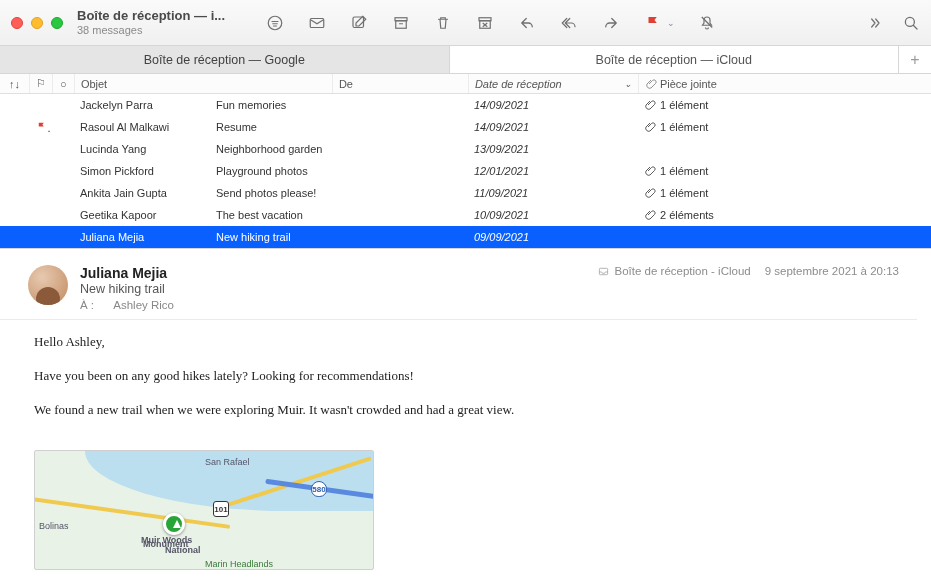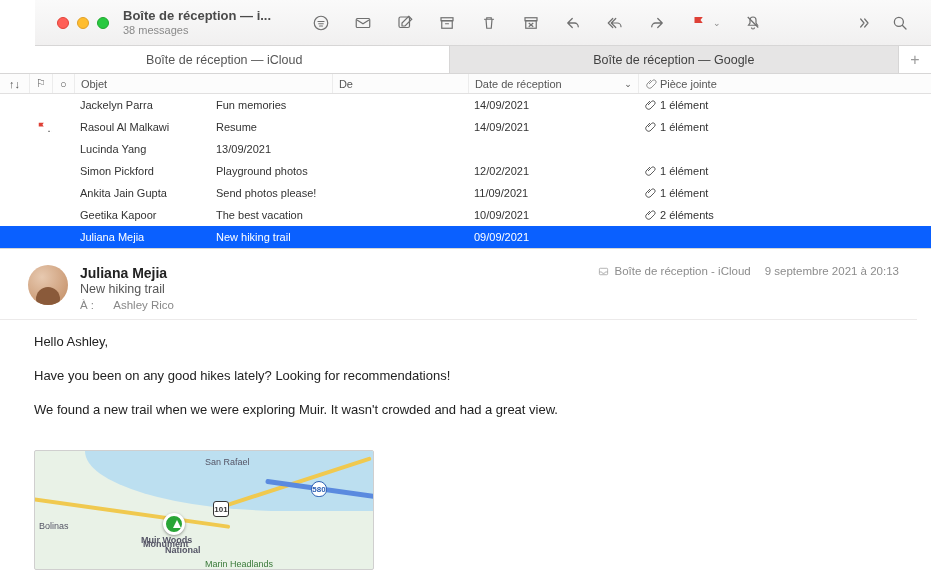--- a/index.html
+++ b/index.html
@@ -11,22 +11,21 @@
     background:#fff;
     overflow:hidden;
   }
 
   
   .titlebar {
     height:46px;
     background:linear-gradient(#fafafa,#f1f0f0);
     border-bottom:1px solid #d7d6d6;
     display:flex; align-items:center;
-    padding:0 22px;
-    margin-left:35px;
+    padding:0 11px;
   }
   .traffic { display:flex; gap:8px; margin-right:14px;}
   .traffic span { width:12px; height:12px; border-radius:50%; display:block;}
   .t-red{background:#ff5f57;border:1px solid #e24238;}
   .t-yel{background:#ffbd2e;border:1px solid #e1a027;}
   .t-grn{background:#28c940;border:1px solid #1fa72f;}
   .win-title { display:flex; flex-direction:column; line-height:1.15; max-width:160px;}
   .win-title .t1{font-weight:600; font-size:13px; color:#4a4a4a; white-space:nowrap; overflow:hidden; text-overflow:ellipsis;}
   .win-title .t2{font-size:11px; color:#8a8a8a;}
   .tb-icons{display:flex; align-items:center; gap:22px; margin-left:40px;}
@@ -45,21 +44,21 @@
 
   
   .colhdr{height:20px;display:flex;align-items:center;border-bottom:1px solid #e1e0e0;font-size:11px;color:#555;background:#fcfcfc;}
   .ch{padding:0 6px;display:flex;align-items:center;gap:3px;border-right:1px solid #ececec;height:100%;}
   .ch:last-child{border-right:none;}
   .w-sort{flex:0 0 30px;justify-content:center;}
   .w-flag{flex:0 0 22px;justify-content:center;}
   .w-dot{flex:0 0 22px;justify-content:center;}
   .w-from{flex:0 0 136px;}
   .w-subj{flex:0 0 258px;}
-  .w-date{flex:0 0 170px;}
+  .w-date{flex:0 0 170px;font-style:italic;}
   .w-att {flex:1;}
   .chev{font-size:9px;}
 
   
   .msglist{}
   .mrow{height:22px;display:flex;align-items:center;font-size:11px;}
   .mrow.sel{background:#0a60ff;color:#fff;}
   .mrow .cell{padding:0 6px;overflow:hidden;white-space:nowrap;text-overflow:ellipsis;}
   .mrow .w-sort{}
   .flagcell svg{width:11px;height:11px;fill:#de4036;}
@@ -70,21 +69,21 @@
   .preview{border-top:1px solid #d7d6d6;padding:10px 0 0 0;}
   .phdr{display:flex;padding:6px 18px 8px 28px;border-bottom:1px solid #eceaea;margin:0 14px 0 0;}
   .avatar{width:40px;height:40px;border-radius:50%;background:radial-gradient(circle at 35% 30%, #e7c9b0, #c18a60);flex:0 0 40px;margin-right:12px;position:relative;overflow:hidden;}
   .avatar::after{content:"";position:absolute;bottom:-6px;left:8px;width:24px;height:24px;border-radius:50%;background:#8a5a3a;}
   .phdr-left{flex:1;}
   .sender{font-weight:600;font-size:14px;color:#222;}
   .subj{font-size:12.5px;color:#555;margin-top:1px;}
   .toline{font-size:11.5px;color:#888;margin-top:3px;}
   .phdr-right{text-align:right;font-size:11.5px;color:#8c8c8c;display:flex;align-items:flex-start;gap:14px;}
   .inbox-ico{display:flex;align-items:center;gap:5px;justify-content:space-between;}
-  .pbody{padding:12px 26px 12px 34px;font-size:13px;color:#222;line-height:1.55;}
+  .pbody{padding:12px 26px 12px 34px;font-size:13px;color:#222;line-height:1.55;font-family:Liberation Serif, serif;}
   .pbody p{margin:0 0 14px 0;}
 
   
   .map{margin:4px 0 0 34px;width:340px;height:120px;border:1px solid #d0cfcf;border-radius:2px;background:#e9f2e7;position:relative;overflow:hidden;}
   .water{position:absolute;top:0;left:50px;width:290px;height:60px;background:#bcdff0;border-bottom-left-radius:70% 100%;}
   .road{position:absolute;background:#f0c94f;height:4px;border-radius:2px;}
   .road.r1{top:60px;left:-4px;width:200px;transform:rotate(8deg);}
   .road.r2{top:30px;left:180px;width:160px;transform:rotate(-18deg);}
   .road.b1{background:#5a8adf;top:36px;left:230px;width:120px;height:5px;transform:rotate(8deg);}
   .pin{position:absolute;top:62px;left:128px;width:22px;height:22px;border-radius:50%;background:#29a537;border:3px solid #fff;box-shadow:0 1px 3px rgba(0,0,0,.4);}
@@ -185,25 +184,25 @@
     <span class="tb-btn">
       <svg viewBox="0 0 24 24" width="18" height="18">
           <circle cx="10.5" cy="10.5" r="6" fill="none" stroke="currentColor" stroke-width="1.7"></circle>
           <path d="M15 15l5 5" stroke="currentColor" stroke-width="1.7" stroke-linecap="round"></path>
         </svg>
     </span>
   </div>
 </div>
 
 <div class="mailbox-tabs">
+  <div class="mtab active">
+      <span>Boîte de réception — Google</span>
+    </div>
   <div class="mtab">
       <span>Boîte de réception — iCloud</span>
-    </div>
-  <div class="mtab active">
-      <span>Boîte de réception — Google</span>
     </div>
   <div class="mtab addtab">
       <span>+</span>
     </div>
 </div>
 
 <div class="colhdr">
   <div class="ch w-sort">
       <span>↑↓</span>
     </div>
@@ -254,30 +253,31 @@
       <div class="cell w-date">14/09/2021</div>
       <div class="cell w-att attcell"><svg class="clip" viewBox="0 0 24 24">
           <path d="M8 12l7-7a4 4 0 016 6l-9 9a6 6 0 01-8-8l8-8" fill="none" stroke="currentColor" stroke-width="1.6"></path>
         </svg> 1 élément</div>
     </div>
     <div class="mrow">
       <div class="cell w-sort"></div>
       <div class="cell w-flag flagcell"></div>
       <div class="cell w-dot"></div>
       <div class="cell w-from">Lucinda Yang</div>
+      <div class="cell w-subj">Neighborhood garden</div>
       <div class="cell w-date">13/09/2021</div>
       <div class="cell w-att attcell"></div>
     </div>
     <div class="mrow">
       <div class="cell w-sort"></div>
       <div class="cell w-flag flagcell"></div>
       <div class="cell w-dot"></div>
       <div class="cell w-from">Simon Pickford</div>
       <div class="cell w-subj">Playground photos</div>
-      <div class="cell w-date">12/02/2021</div>
+      <div class="cell w-date">12/01/2021</div>
       <div class="cell w-att attcell"><svg class="clip" viewBox="0 0 24 24">
           <path d="M8 12l7-7a4 4 0 016 6l-9 9a6 6 0 01-8-8l8-8" fill="none" stroke="currentColor" stroke-width="1.6"></path>
         </svg> 1 élément</div>
     </div>
     <div class="mrow">
       <div class="cell w-sort"></div>
       <div class="cell w-flag flagcell"></div>
       <div class="cell w-dot"></div>
       <div class="cell w-from">Ankita Jain Gupta</div>
       <div class="cell w-subj">Send photos please!</div>

